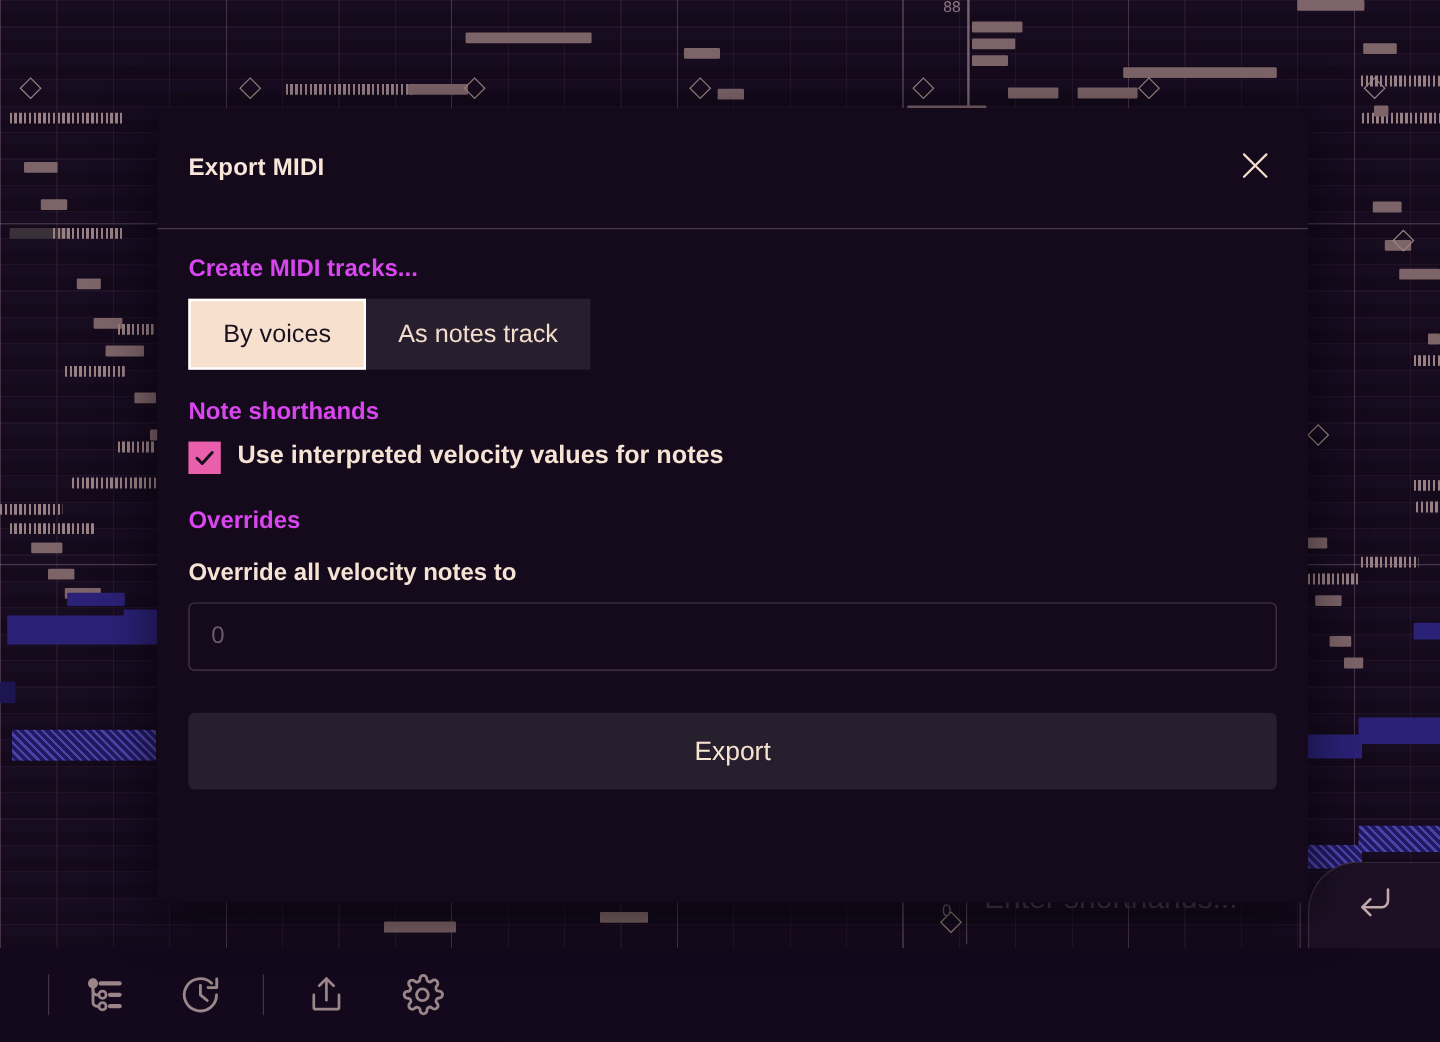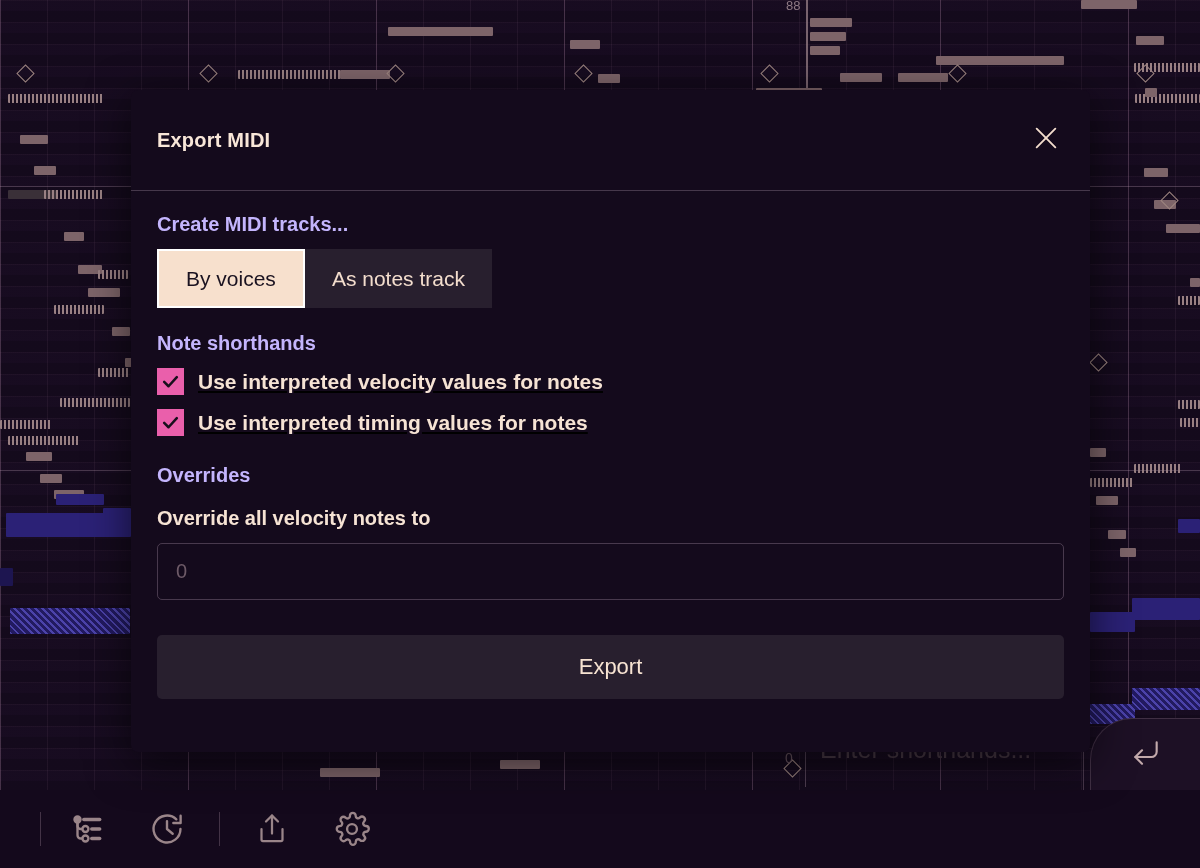--- a/index.html
+++ b/index.html
@@ -239,21 +239,21 @@
     display: flex; align-items: center; justify-content: center;
   }
 
   #modal-body {
     padding: 22px 26px 0 26px;
   }
 
   .section-heading {
     font-size: 20px;
     font-weight: bold;
-    color: #c4b5fd;
+    color: #d946ef;
     margin-bottom: 13px;
   }
 
   
   #segmented {
     display: inline-flex;
     margin-bottom: 24px;
   }
   .segment {
     height: 59px;
@@ -270,23 +270,22 @@
   }
   .segment.active {
     background: #f7e0cd;
     color: #1a1220;
     border: 2px solid #ffffff;
   }
 
   
   .check-row {
     display: flex;
-    align-items: center;
+    align-items: flex-start;
     margin-bottom: 14px;
-    text-decoration: underline;
   }
   .checkbox {
     width: 27px; height: 27px;
     background: #ea5fab;
     flex: 0 0 auto;
     display: flex;
     align-items: center;
     justify-content: center;
     margin-right: 14px;
   }
@@ -529,28 +528,20 @@
 
         <div class="check-row">
           <span class="checkbox">
             <svg width="19" height="19" viewBox="0 0 24 24" fill="none" stroke="#170f1c" stroke-width="3.2" stroke-linecap="round" stroke-linejoin="round">
               <polyline points="4 12.5 9.5 18 20 6.5"></polyline>
             </svg>
           </span>
           <span class="check-label">Use interpreted velocity values for notes</span>
         </div>
 
-        <div class="check-row">
-          <span class="checkbox">
-            <svg width="19" height="19" viewBox="0 0 24 24" fill="none" stroke="#170f1c" stroke-width="3.2" stroke-linecap="round" stroke-linejoin="round">
-              <polyline points="4 12.5 9.5 18 20 6.5"></polyline>
-            </svg>
-          </span>
-          <span class="check-label">Use interpreted timing values for notes</span>
-        </div>
 
         <div class="section-heading" id="overrides-heading">Overrides</div>
 
         <div id="override-sublabel">Override all velocity notes to</div>
 
         <input id="velocity-input" type="text" placeholder="0" style="">
 
         <button id="export-button">Export</button>
       </div>
     </div>

